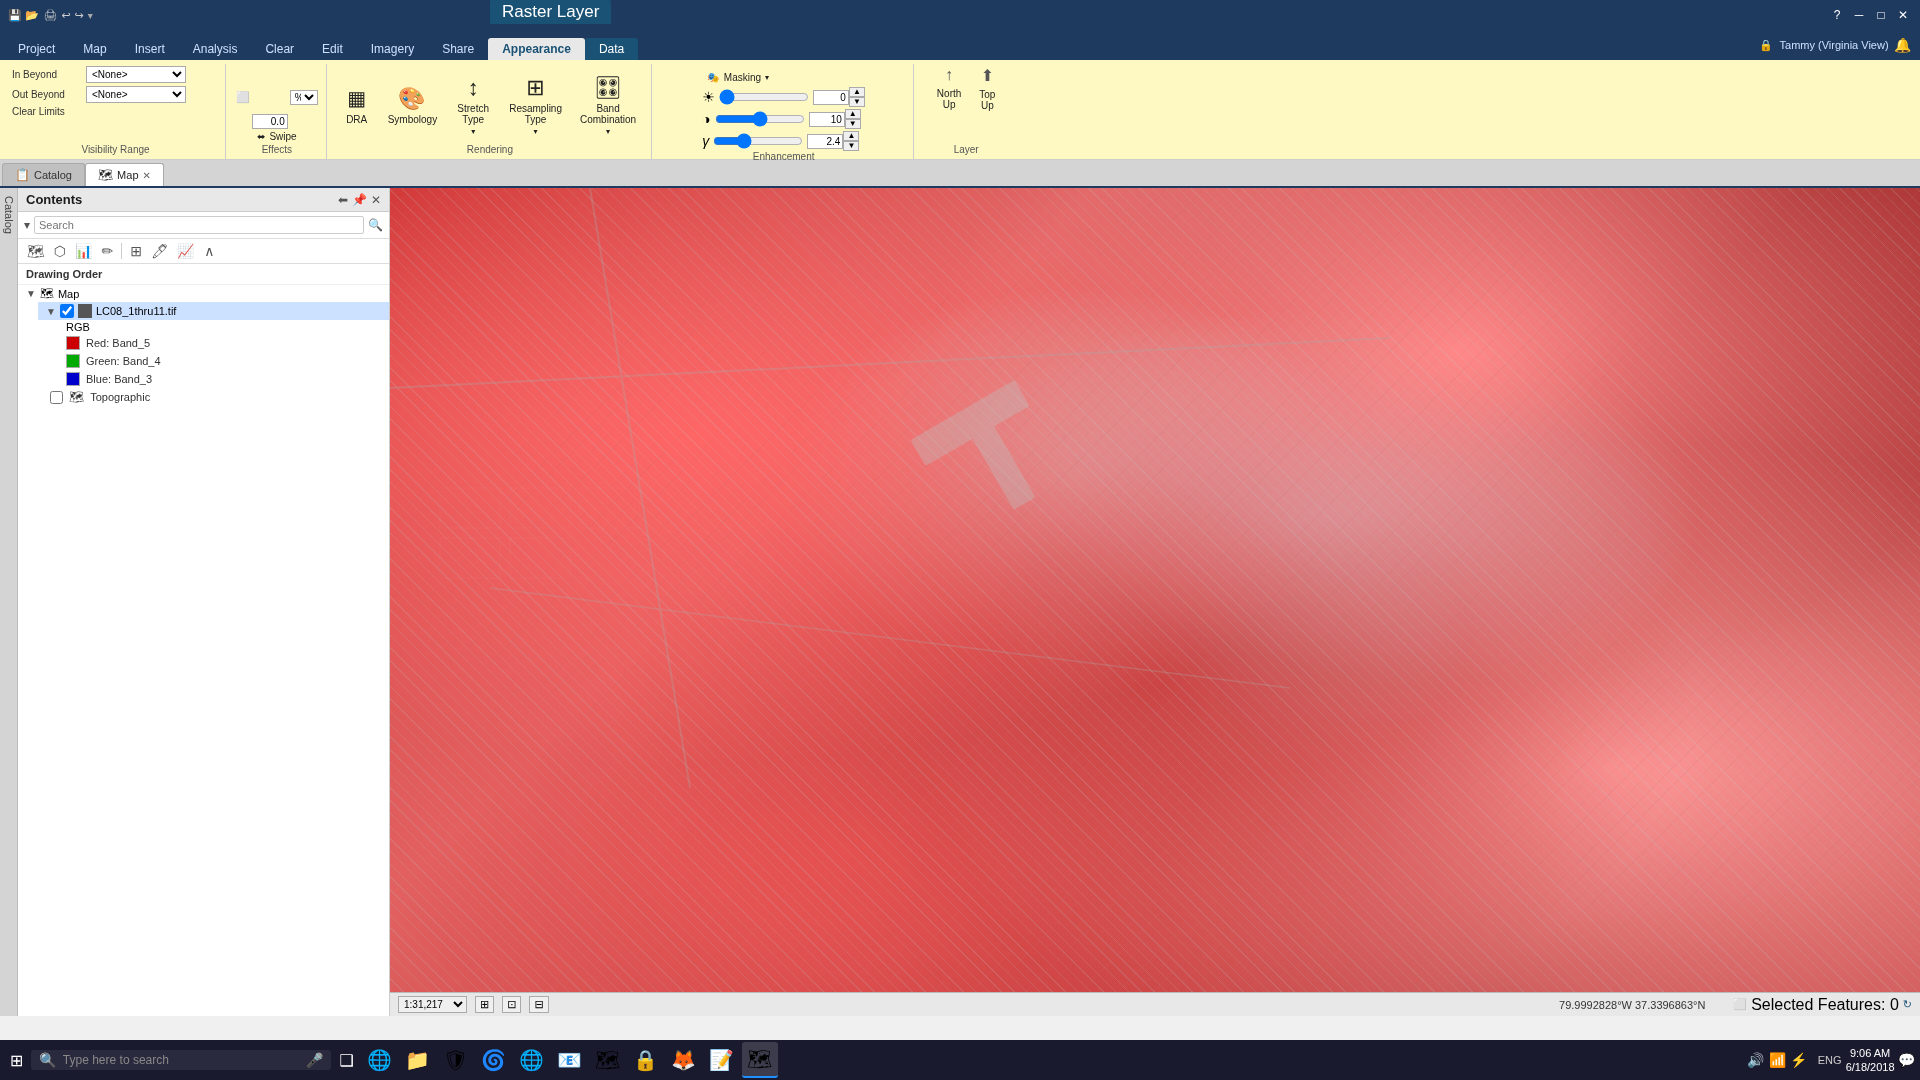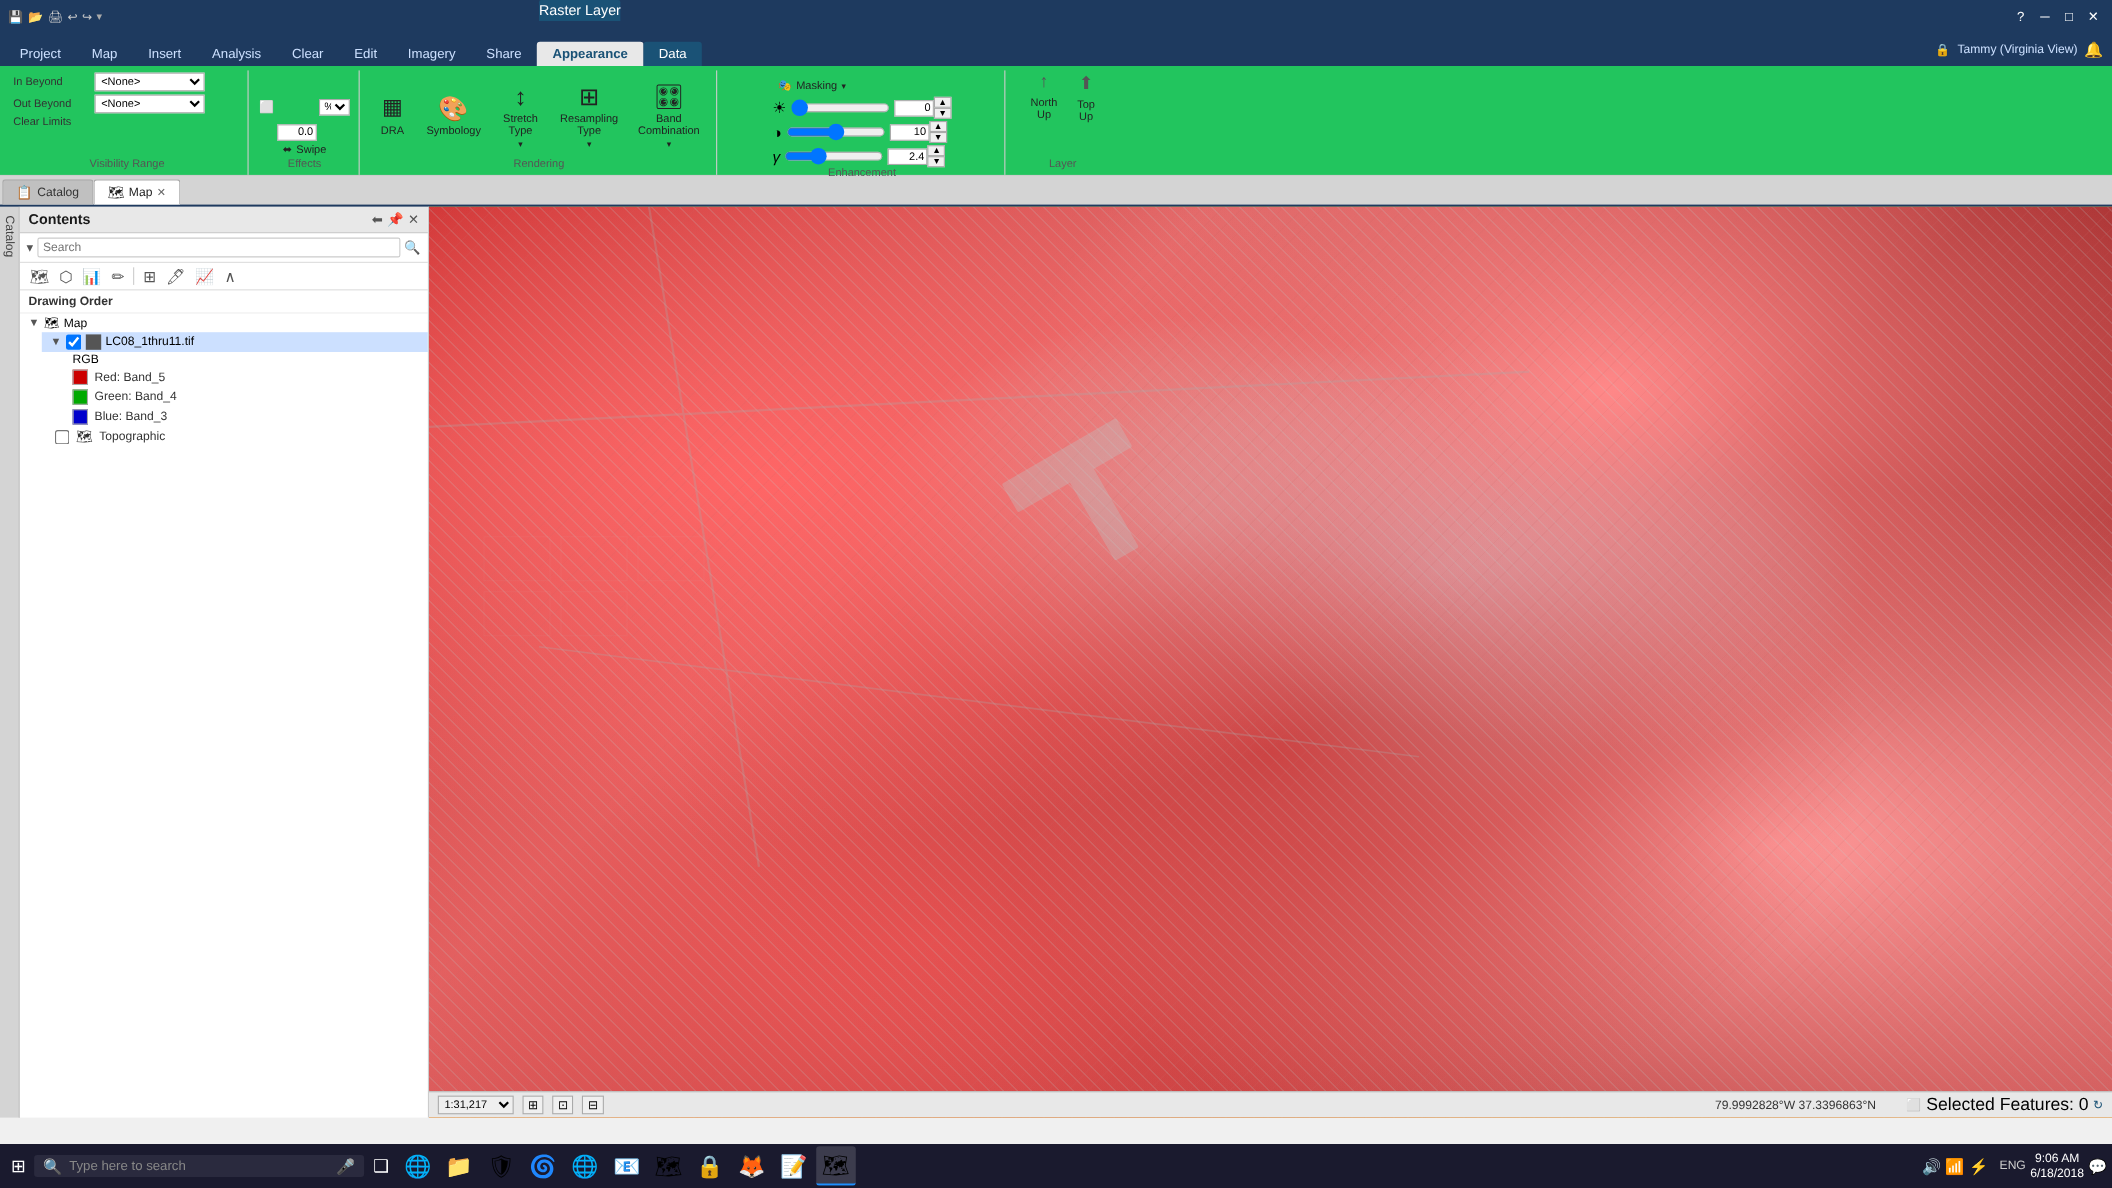--- a/index.html
+++ b/index.html
@@ -38,21 +38,21 @@
       background: transparent;
       border: none;
     }
     .ribbon-tab.active { background: #e8e8e8; color: #1e3a5f; font-weight: 600; }
     .ribbon-tab.raster-context { background: #1a5276; color: white; }
     .ribbon-tab.raster-context.active { background: #e8e8e8; color: #1a5276; }
 
     
     #ribbon {
       height: 100px;
-      background: #22c55e;
+      background: #fef9c3;
       border-bottom: 1px solid #ccc;
       display: flex;
       align-items: stretch;
       padding: 4px 6px 0 6px;
       gap: 2px;
     }
     .ribbon-group {
       display: flex;
       flex-direction: column;
       align-items: center;
@@ -264,21 +264,21 @@
     .layer-item .expand-arrow { font-size: 10px; color: #555; }
     .layer-item .layer-check { width: 14px; height: 14px; cursor: pointer; }
     .layer-group { margin-left: 16px; }
     .band-info { padding: 2px 8px 2px 48px; font-size: 11px; color: #333; display: flex; align-items: center; gap: 6px; }
     .band-color { width: 14px; height: 14px; display: inline-block; border: 1px solid #aaa; flex-shrink: 0; }
     .topographic-item { padding: 2px 8px 2px 32px; font-size: 11px; color: #333; display: flex; align-items: center; gap: 6px; }
 
     
     #map-view {
       flex: 1;
-      background: #eab308;
+      background: #a3a3a3;
       position: relative;
       overflow: hidden;
     }
     #map-canvas {
       width: 100%;
       height: 100%;
       position: relative;
       overflow: hidden;
     }
 
@@ -374,21 +374,21 @@
 
   <div id="user-area">
     <span>🔒</span>
     <span class="user-name">Tammy (Virginia View)</span>
     <span class="bell">🔔</span>
   </div>
 </div>
 
 <div id="ribbon-tabs">
 
-  <div style="position:absolute; top:0; left:490px; background:#1a5276; color:white; font-size:13px; padding:2px 0; border-radius:2px 2px 0 0;">Raster Layer</div>
+  <div style="position:absolute; top:0; left:490px; background:#1a5276; color:white; font-size:17px; padding:2px 12px; border-radius:2px 2px 0 0;">Raster Layer</div>
 
   <button class="ribbon-tab">Project</button>
   <button class="ribbon-tab">Map</button>
   <button class="ribbon-tab">Insert</button>
   <button class="ribbon-tab">Analysis</button>
   <button class="ribbon-tab">Clear</button>
   <button class="ribbon-tab">Edit</button>
   <button class="ribbon-tab">Imagery</button>
   <button class="ribbon-tab">Share</button>
   <button class="ribbon-tab raster-context active">Appearance</button>

